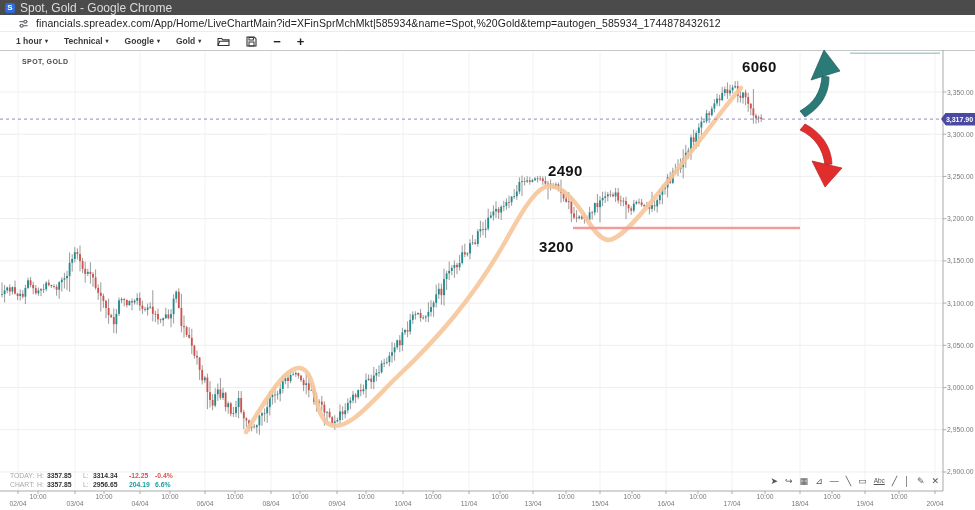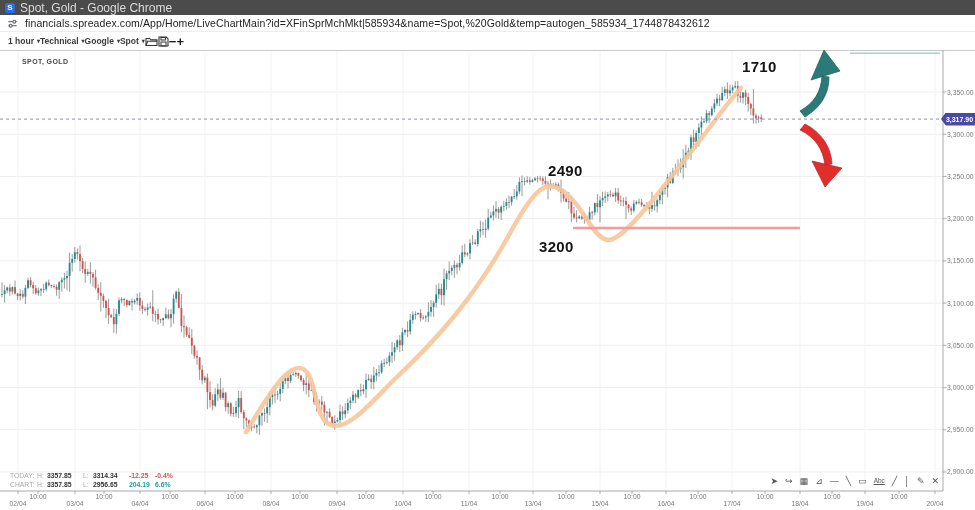--- a/index.html
+++ b/index.html
@@ -4,25 +4,25 @@
 <style>
   html,body{margin:0;padding:0}
   body{width:975px;height:510px;overflow:hidden;position:relative;background:#fff;
        font-family:"Liberation Sans",sans-serif;-webkit-font-smoothing:antialiased}
   .titlebar{position:absolute;top:0;left:0;right:0;height:15px;background:#4b4b4b;
             display:flex;align-items:center;padding-left:5px;gap:5px;box-sizing:border-box}
   .favicon{width:10px;height:10px;background:#2e6bd8;color:#fff;font-size:8px;font-weight:bold;
            display:flex;align-items:center;justify-content:center;border-radius:2px;flex:none}
   .wtitle{color:#dcdcdc;font-size:12px;white-space:nowrap}
   .urlrow{position:absolute;top:15px;left:0;right:0;height:17px;background:#fff;
-          border-bottom:1px solid #ececec;display:flex;align-items:center;padding-left:7px;gap:7px;box-sizing:border-box}
+          border-bottom:1px solid #ececec;display:flex;align-items:center;padding-left:18px;gap:7px;box-sizing:border-box}
   .url{font-size:10.5px;color:#1d1d1f;white-space:nowrap;letter-spacing:.1px}
   .toolbar{position:absolute;top:32px;left:0;right:0;height:18px;background:#fff;
            display:flex;align-items:center;padding-left:8px;box-sizing:border-box}
-  .toolbar button{background:none;border:none;padding:0;margin:0;cursor:pointer;
+  .toolbar button{background:none;border:none;padding:0;margin:8px;cursor:pointer;
                   font-family:"Liberation Sans",sans-serif}
   .dd{display:flex;align-items:center;gap:3px;font-size:8.5px;font-weight:bold;color:#3a3a3a;margin-right:15px}
   .caret{font-size:6px;color:#3a3a3a;line-height:1}
   .tbicon{margin-right:11px;display:flex;align-items:center;color:#333}
   .tbtxt{font-size:13px;font-weight:bold;color:#222;line-height:1}
   #chart{position:absolute;top:50px;left:0;width:975px;height:460px}
   #chart-svg{position:absolute;left:0;top:0}
   .symbol{position:absolute;left:22px;top:8px;font-size:7px;font-weight:bold;color:#4a4a4a;letter-spacing:.4px}
   .price-label{position:absolute;left:947px;font-size:6.8px;color:#7a7a7a;white-space:nowrap}
   .time-label{position:absolute;font-size:6.8px;color:#7a7a7a;transform:translateX(-50%);white-space:nowrap}
@@ -70,21 +70,21 @@
   </button>
   <button class="dd">
     <span>Technical</span>
     <span class="caret">▾</span>
   </button>
   <button class="dd">
     <span>Google</span>
     <span class="caret">▾</span>
   </button>
   <button class="dd">
-    <span>Spot</span>
+    <span>Gold</span>
     <span class="caret">▾</span>
   </button>
   <button class="tbicon">
     <svg width="13" height="11" viewBox="0 0 13 11">
       <path d="M1,2.5 h3.6 l1.3,1.4 H12 V9.5 H1 Z" fill="none" stroke="#333" stroke-width="1.1"></path>
       <path d="M1,9.5 L2.6,5.2 H12" fill="none" stroke="#333" stroke-width="1.1"></path>
     </svg>
   </button>
   <button class="tbicon">
     <svg width="11" height="11" viewBox="0 0 11 11">
@@ -815,21 +815,21 @@
       <div class="time-label" style="left: 698px; top: 443px;">10:00</div>
       <div class="time-label" style="left: 732px; top: 450px;">17/04</div>
       <div class="time-label" style="left: 765px; top: 443px;">10:00</div>
       <div class="time-label" style="left: 800px; top: 450px;">18/04</div>
       <div class="time-label" style="left: 832px; top: 443px;">10:00</div>
       <div class="time-label" style="left: 865px; top: 450px;">19/04</div>
       <div class="time-label" style="left: 899px; top: 443px;">10:00</div>
       <div class="time-label" style="left: 935px; top: 450px;">20/04</div>
     </div>
 
-  <div class="big-label" style="left:742px;top:8px">1710</div>
+  <div class="big-label" style="left:742px;top:8px">6060</div>
   <div class="big-label" style="left:548px;top:112px">2490</div>
   <div class="big-label" style="left:539px;top:188px">3200</div>
 
   <div class="badge" id="price-badge" style="top: 62.6065px;">3,317.90</div>
 
   <div class="stats">
     <div class="row">
       <span class="lbl">TODAY:</span>
       <span class="hl">H:</span>
       <b class="v">3357.85</b>

